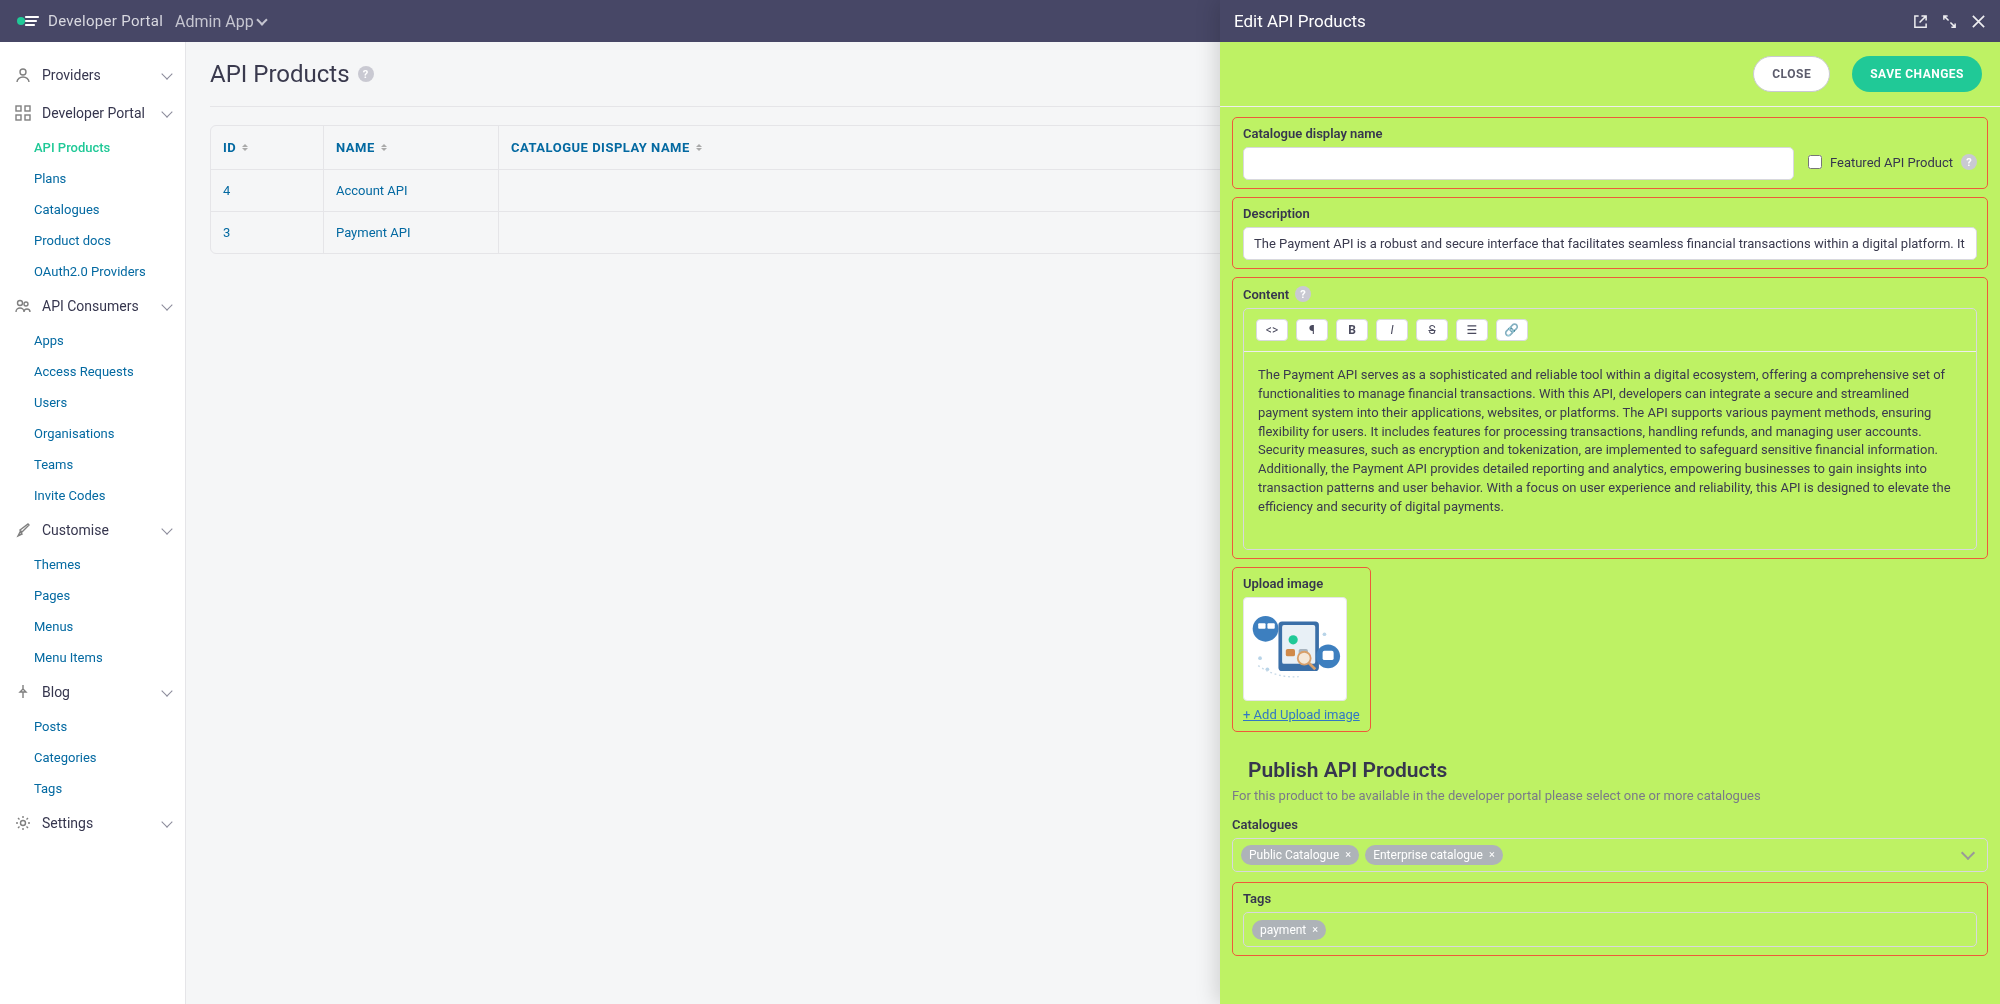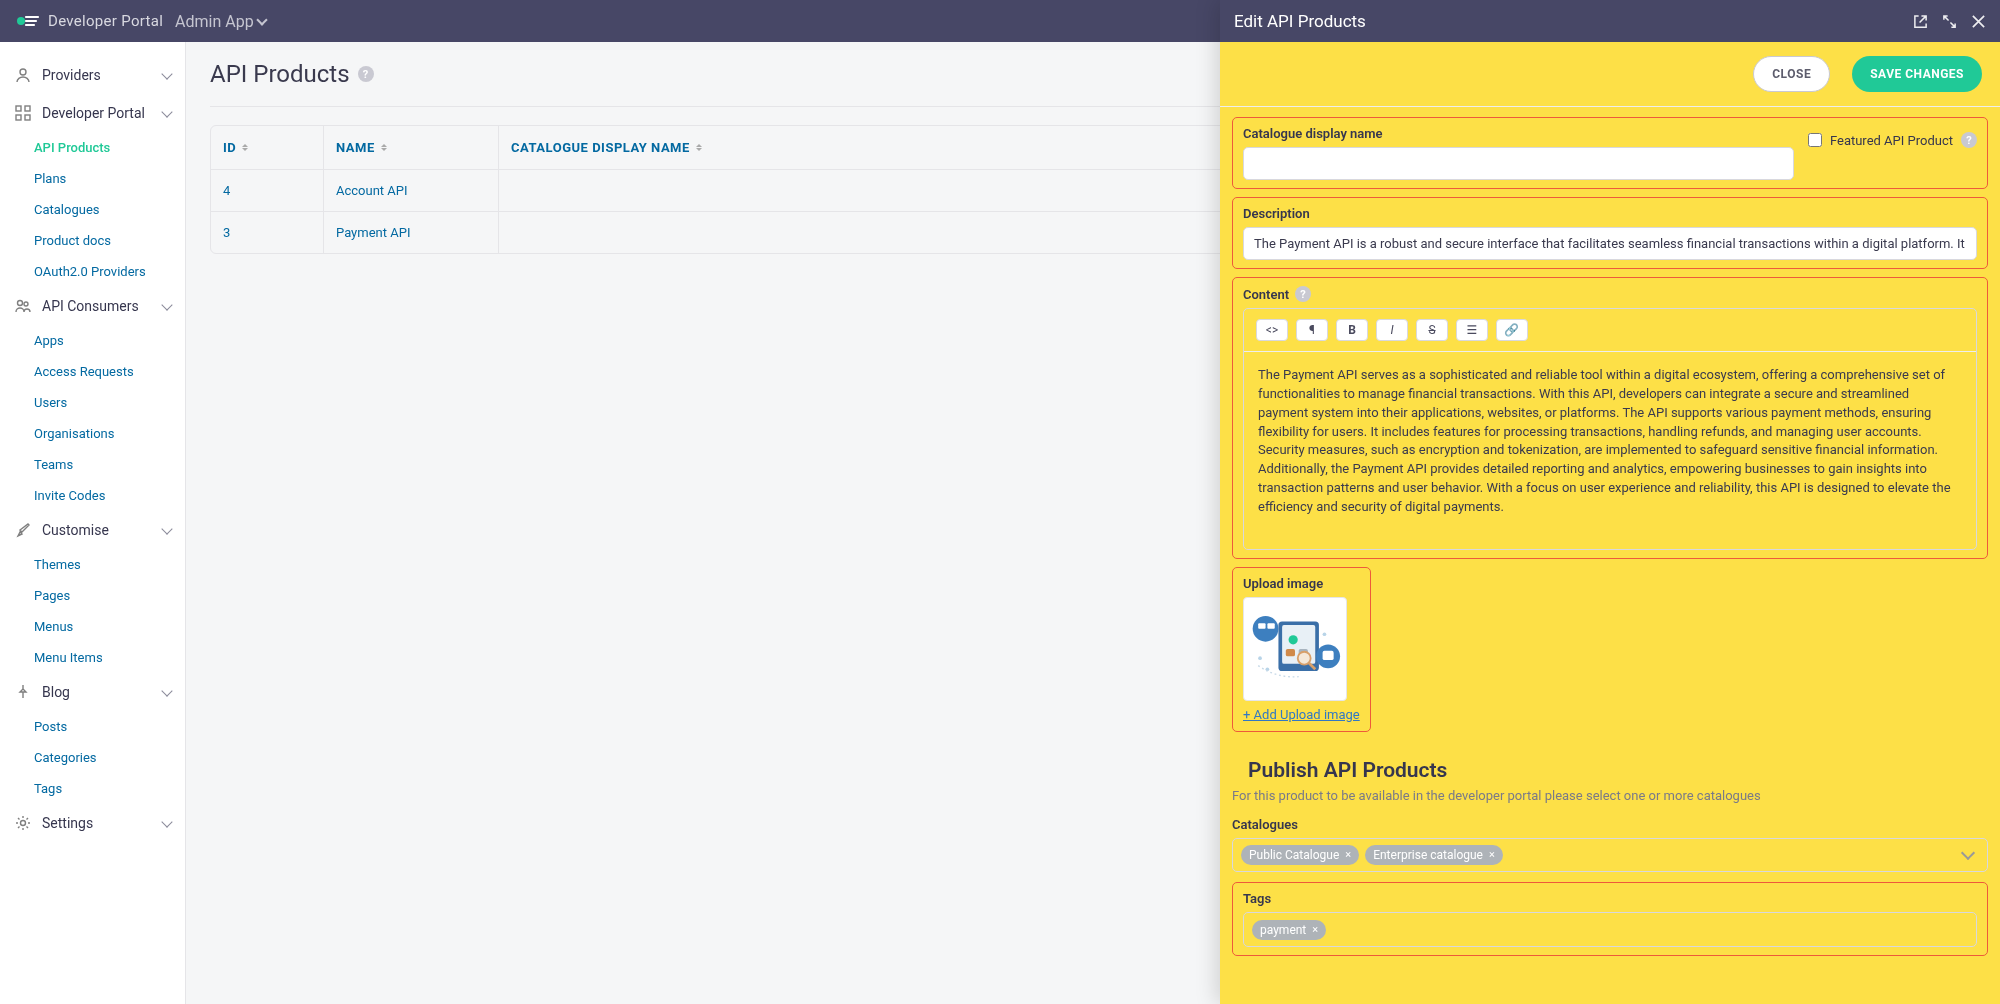--- a/index.html
+++ b/index.html
@@ -28,21 +28,21 @@
 .trow.head .cell{padding:14px 12px}
 .cell{padding:13px 12px;font-size:13px;color:#0369a1;display:flex;align-items:center;gap:6px}
 .cell.id{width:113px;border-right:1px solid #e5e5e8}
 .cell.name{width:175px;border-right:1px solid #e5e5e8}
 .cell.cat{flex:1}
 .sort{display:inline-flex;flex-direction:column;gap:1px}
 .sort::before,.sort::after{content:'';width:0;height:0;border:3px solid transparent}
 .sort::before{border-bottom-color:#aaa}
 .sort::after{border-top-color:#aaa}
 
-.drawer{position:fixed;top:0;right:0;width:780px;height:100vh;background:#fde047;display:flex;flex-direction:column;box-shadow:-4px 0 20px rgba(0,0,0,.15);z-index:100}
+.drawer{position:fixed;top:0;right:0;width:780px;height:100vh;background:#bef264;display:flex;flex-direction:column;box-shadow:-4px 0 20px rgba(0,0,0,.15);z-index:100}
 .d-header{background:#474766;height:42px;display:flex;align-items:center;padding:0 14px;color:#fff}
 .d-title{font-size:17px;font-weight:400}
 .d-header-actions{margin-left:auto;display:flex;gap:14px}
 .d-hicon{width:15px;height:15px;cursor:pointer;opacity:.9}
 .d-bar{padding:14px 18px;display:flex;justify-content:flex-end;gap:22px;border-bottom:1px solid #eee}
 .btn{padding:10px 18px;border-radius:22px;font-size:12px;font-weight:700;letter-spacing:.5px;cursor:pointer;border:none}
 .btn.close{border:1px solid #c9c9d2;background:#fff;color:#5d5d6d}
 .btn.save{background:#20c997;color:#fff}
 .d-body{padding:10px 12px 20px;overflow-y:auto;flex:1}
 .hl{border:1px solid #ee5a3a;border-radius:5px;padding:8px 10px;margin-bottom:8px}
@@ -209,21 +209,21 @@
     <button class="btn save">SAVE CHANGES</button>
   </div>
   <div class="d-body">
 
     <div class="hl">
       <div class="row2">
         <div style="flex:1">
           <div class="field-label">Catalogue display name</div>
           <input class="input" value="" style="">
         </div>
-        <label class="featured" style="">
+        <label class="featured" style="margin-top:22px">
           <input type="checkbox" style="">
           <span>Featured API Product</span>
           <span class="qm">?</span>
         </label>
       </div>
     </div>
 
     <div class="hl">
       <div class="field-label">Description</div>
       <input class="input" value="The Payment API is a robust and secure interface that facilitates seamless financial transactions within a digital platform. It enables users to make payments" style="">

